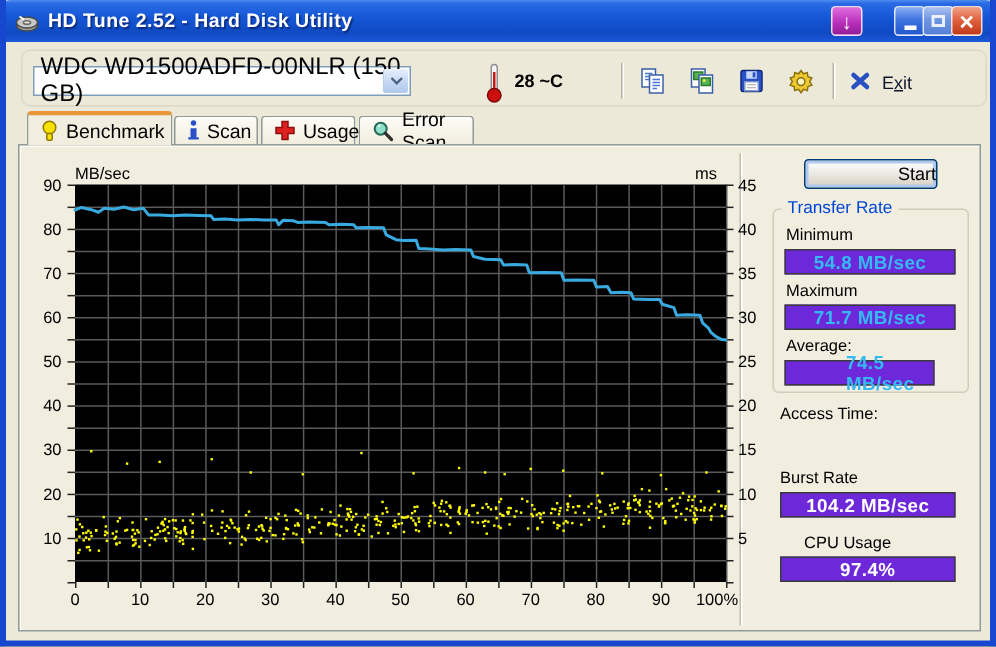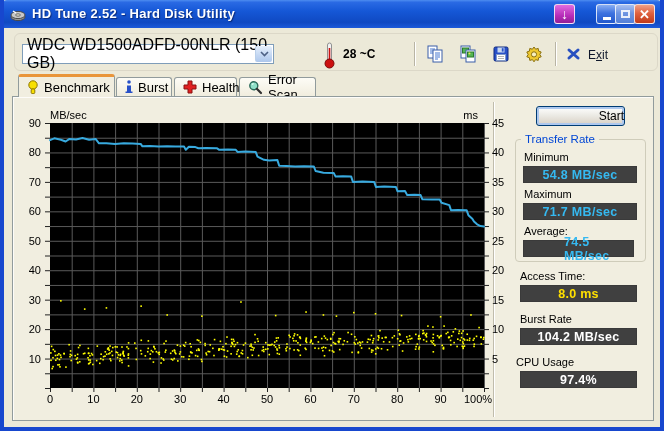--- a/index.html
+++ b/index.html
@@ -49,21 +49,21 @@
   #tabpage{left:8px;top:96px;width:642px;height:325px;background:#F1EEE0;border:1px solid #919B9C;
     box-shadow:inset 1px 1px 0 #FDFCF9;z-index:1;}
   #inner-sep{left:489px;top:102px;width:2px;height:315px;border-left:1px solid #C0BCAC;border-right:1px solid #FFFFFF;z-index:2;}
   
   #start-button{left:532px;top:106px;width:89px;height:20px;border:1px solid #003C74;border-radius:3px;
     background:linear-gradient(#FFFFFF,#ECEBE5 45%,#D8D0C4);box-shadow:inset 0 0 0 2px #AEC8EE;
     display:flex;align-items:center;justify-content:flex-end;font-size:12px;color:#000;z-index:4;}
   #tr-group{left:511px;top:139px;width:131px;height:123px;border:1px solid #CFCCBA;border-radius:4px;z-index:2;}
   #tr-title{left:517px;top:133px;padding:0 4px;background:#F1EEE0;color:#0046D5;font-size:11.5px;z-index:3;}
   .fieldlabel{position:absolute;font-size:11px;color:#000;z-index:3;}
-  .valbox{position:absolute;background:#404040;border:1px solid #3A3A3A;display:flex;align-items:center;justify-content:center;
+  .valbox{position:absolute;background:#6d28d9;border:1px solid #3A3A3A;display:flex;align-items:center;justify-content:center;
     font-size:12.5px;font-weight:bold;letter-spacing:.3px;z-index:3;}
   
   #chart-svg{position:absolute;left:0;top:0;z-index:2;pointer-events:none;}
 </style>
 </head>
 <body>
 
 <div id="win">
 
   <div id="titlebar" class="abs">
@@ -153,29 +153,29 @@
       </span>
     <span>Benchmark</span>
   </div>
   <div class="tab" id="tab-info">
     <span class="tabicon">
         <svg width="8" height="14" viewBox="0 0 8 14">
       <circle cx="4" cy="2" r="1.8" fill="#2850C8"></circle>
       <path d="M2 5.5 h4 v6 h1.5 v1.5 h-7 v-1.5 h1.5 z" fill="#2850C8"></path>
     </svg>
       </span>
-    <span>Burst</span>
+    <span>Scan</span>
   </div>
   <div class="tab" id="tab-health">
     <span class="tabicon">
         <svg width="14" height="14" viewBox="0 0 14 14">
       <path d="M5 1 h4 v4 h4 v4 h-4 v4 h-4 v-4 h-4 v-4 h4 z" fill="#E02020" stroke="#8A1010"></path>
     </svg>
       </span>
-    <span>Health</span>
+    <span>Usage</span>
   </div>
   <div class="tab" id="tab-errorscan">
     <span class="tabicon">
         <svg width="15" height="15" viewBox="0 0 15 15">
       <circle cx="5.8" cy="5.8" r="4" fill="#8FE0C8" stroke="#2A6858" stroke-width="1.4"></circle>
       <path d="M8.8 8.8 L13 13" stroke="#303030" stroke-width="2.2" stroke-linecap="round"></path>
       <path d="M4 4.5 L5.5 3.4" stroke="#E8FFF6" stroke-width="1.2"></path>
     </svg>
       </span>
     <span>Error Scan</span>
@@ -799,24 +799,23 @@
   <div id="tr-group" class="abs"></div>
   <span id="tr-title" class="abs">Transfer Rate</span>
 
   <span class="fieldlabel" style="left:520px;top:151px;">Minimum</span>
   <div class="valbox" style="left: 519px; top: 166px; width: 114px; height: 17px; color: rgb(53, 185, 241);">54.8 MB/sec</div>
 
   <span class="fieldlabel" style="left:520px;top:188px;">Maximum</span>
   <div class="valbox" style="left: 519px; top: 203px; width: 114px; height: 17px; color: rgb(53, 185, 241);">71.7 MB/sec</div>
 
   <span class="fieldlabel" style="left:520px;top:225px;">Average:</span>
-  <div class="valbox" style="left: 519px; top: 240px; width: 111px; height: 17px; color: rgb(53, 185, 241); padding-left: 40px;">74.5 MB/sec</div>
+  <div class="valbox" style="left: 519px; top: 240px; width: 100px; height: 17px; color: rgb(53, 185, 241); padding-left: 40px;">74.5 MB/sec</div>
 
   <span class="fieldlabel" style="left:516px;top:270px;">Access Time:</span>
-  <div class="valbox" style="left: 516px; top: 285px; width: 117px; height: 17px; color: rgb(255, 224, 0);">8.0 ms</div>
 
   <span class="fieldlabel" style="left:516px;top:313px;">Burst Rate</span>
   <div class="valbox" style="left: 516px; top: 328px; width: 117px; height: 17px; color: rgb(255, 255, 255);">104.2 MB/sec</div>
 
-  <span class="fieldlabel" style="left:512px;top:356px;">CPU Usage</span>
+  <span class="fieldlabel" style="left:532px;top:356px;">CPU Usage</span>
   <div class="valbox" style="left: 516px; top: 371px; width: 117px; height: 17px; color: rgb(255, 255, 255);">97.4%</div>
 
 </div>
 
 </body></html>

